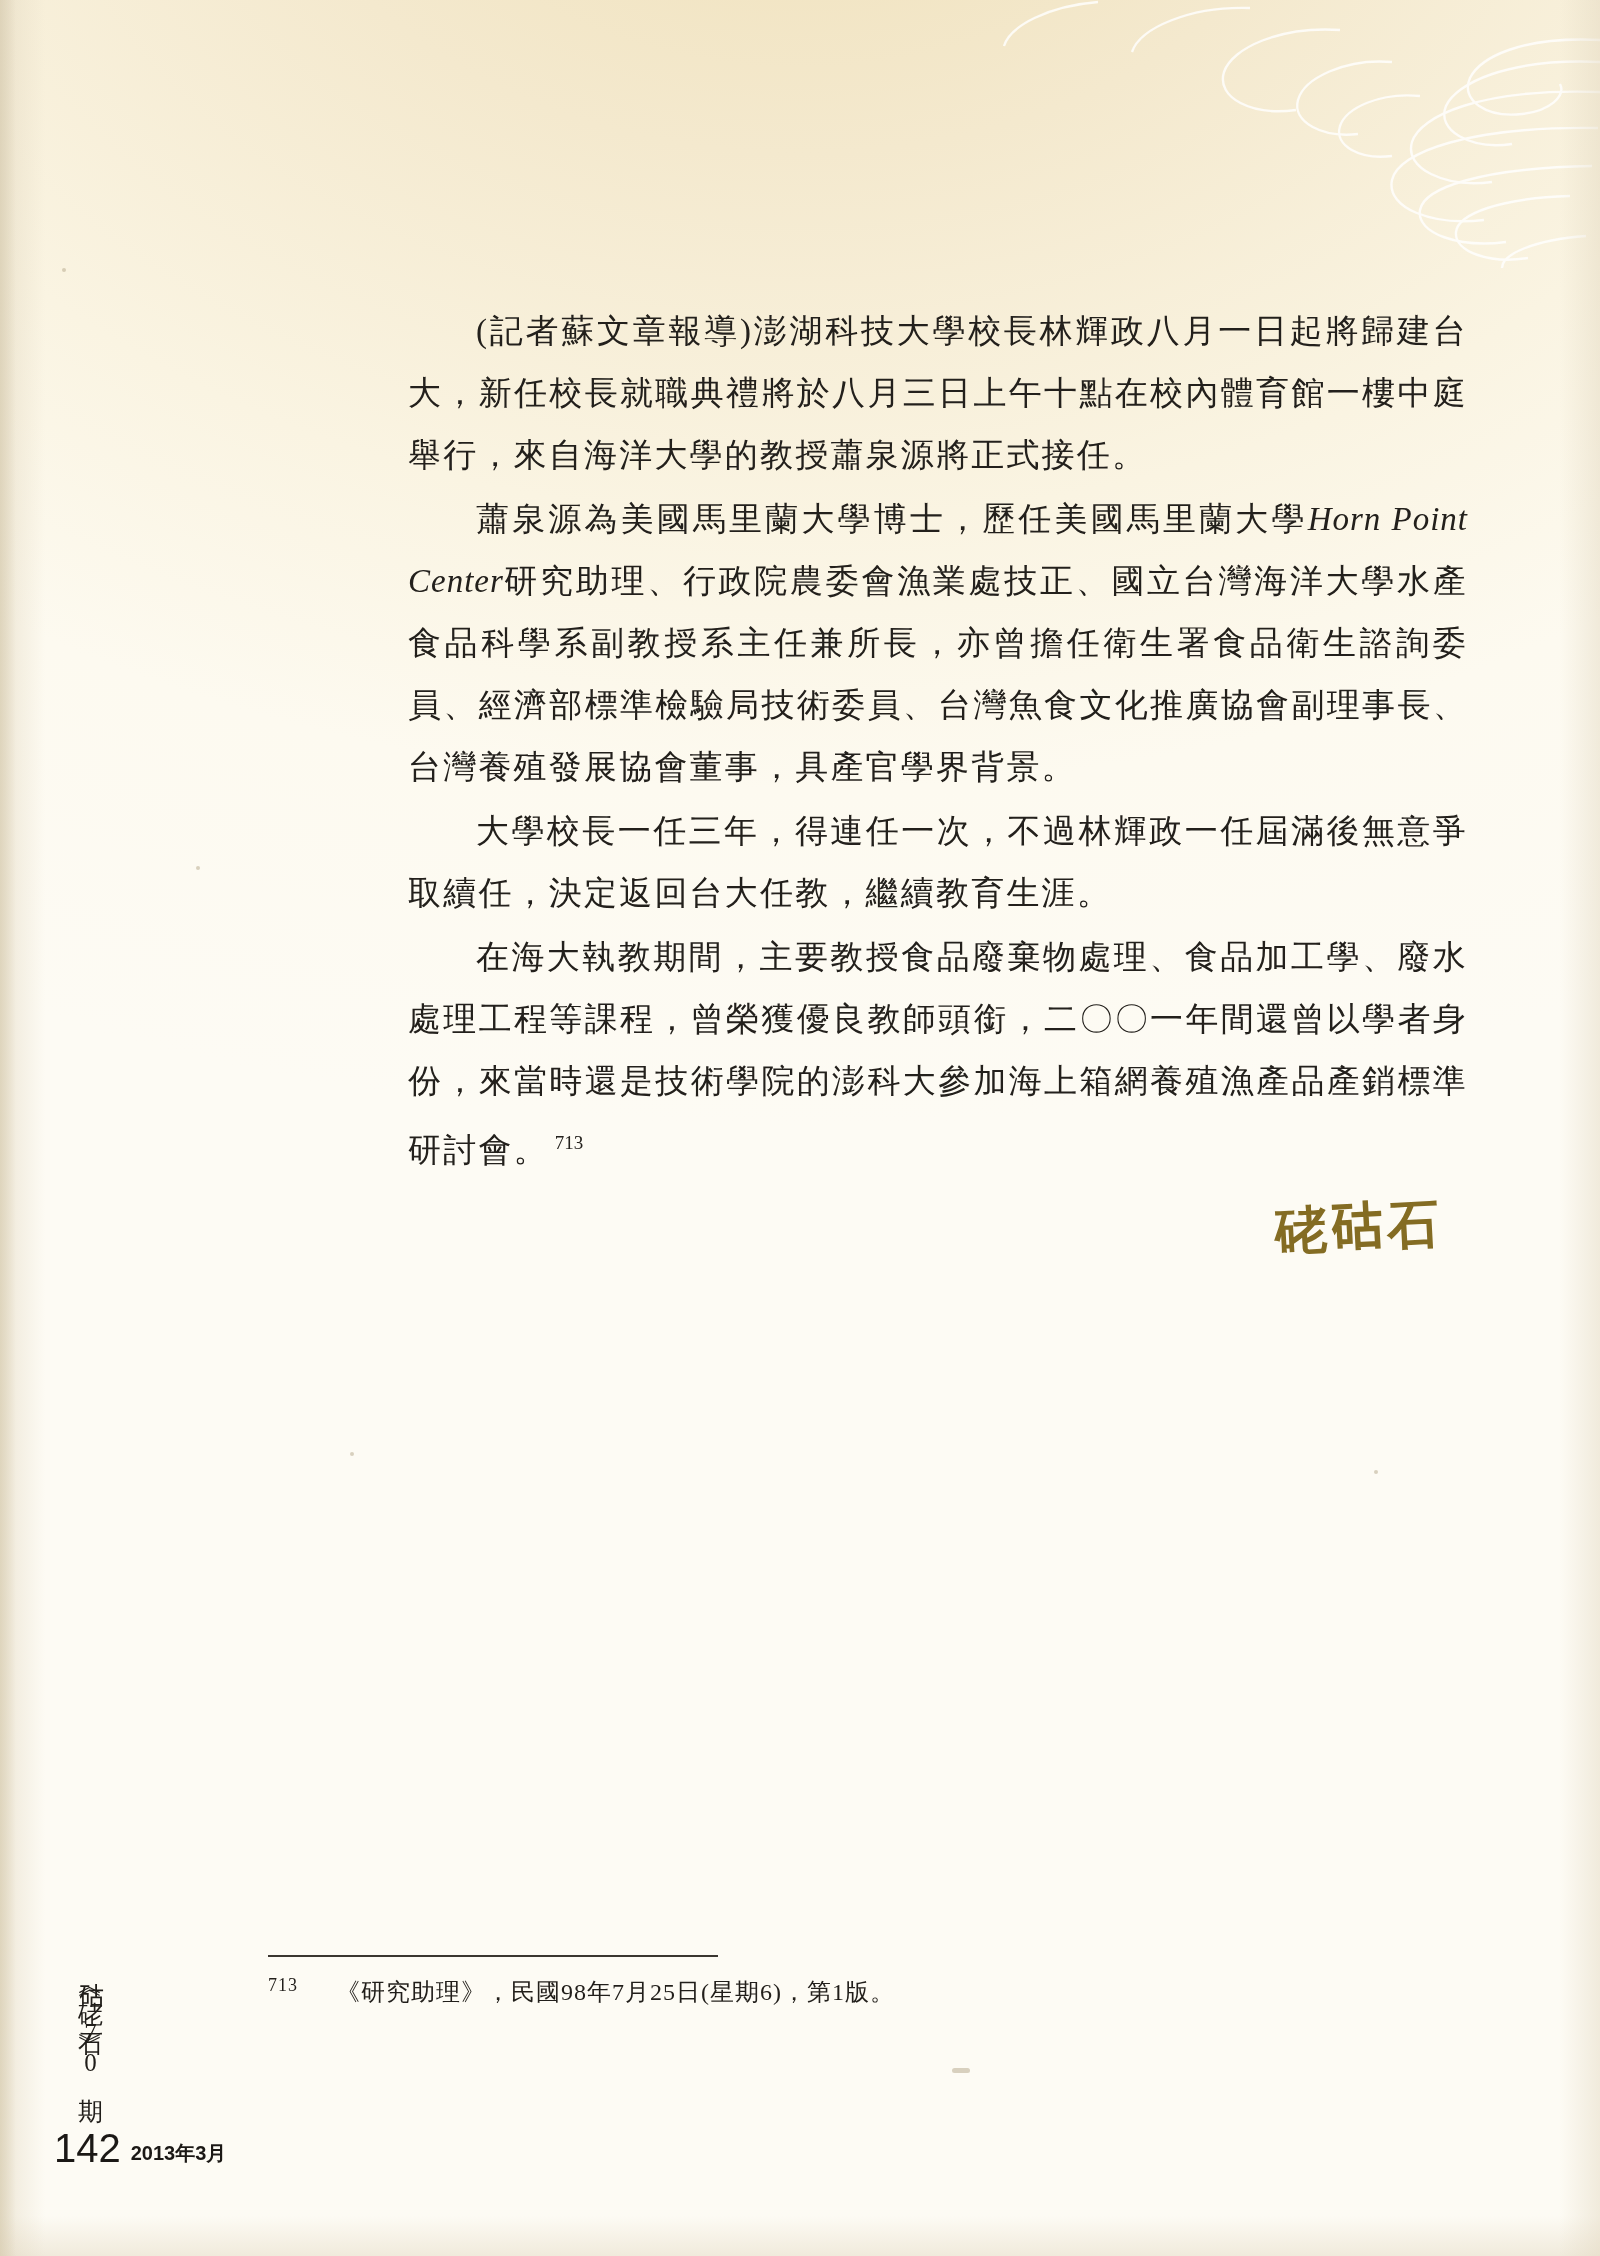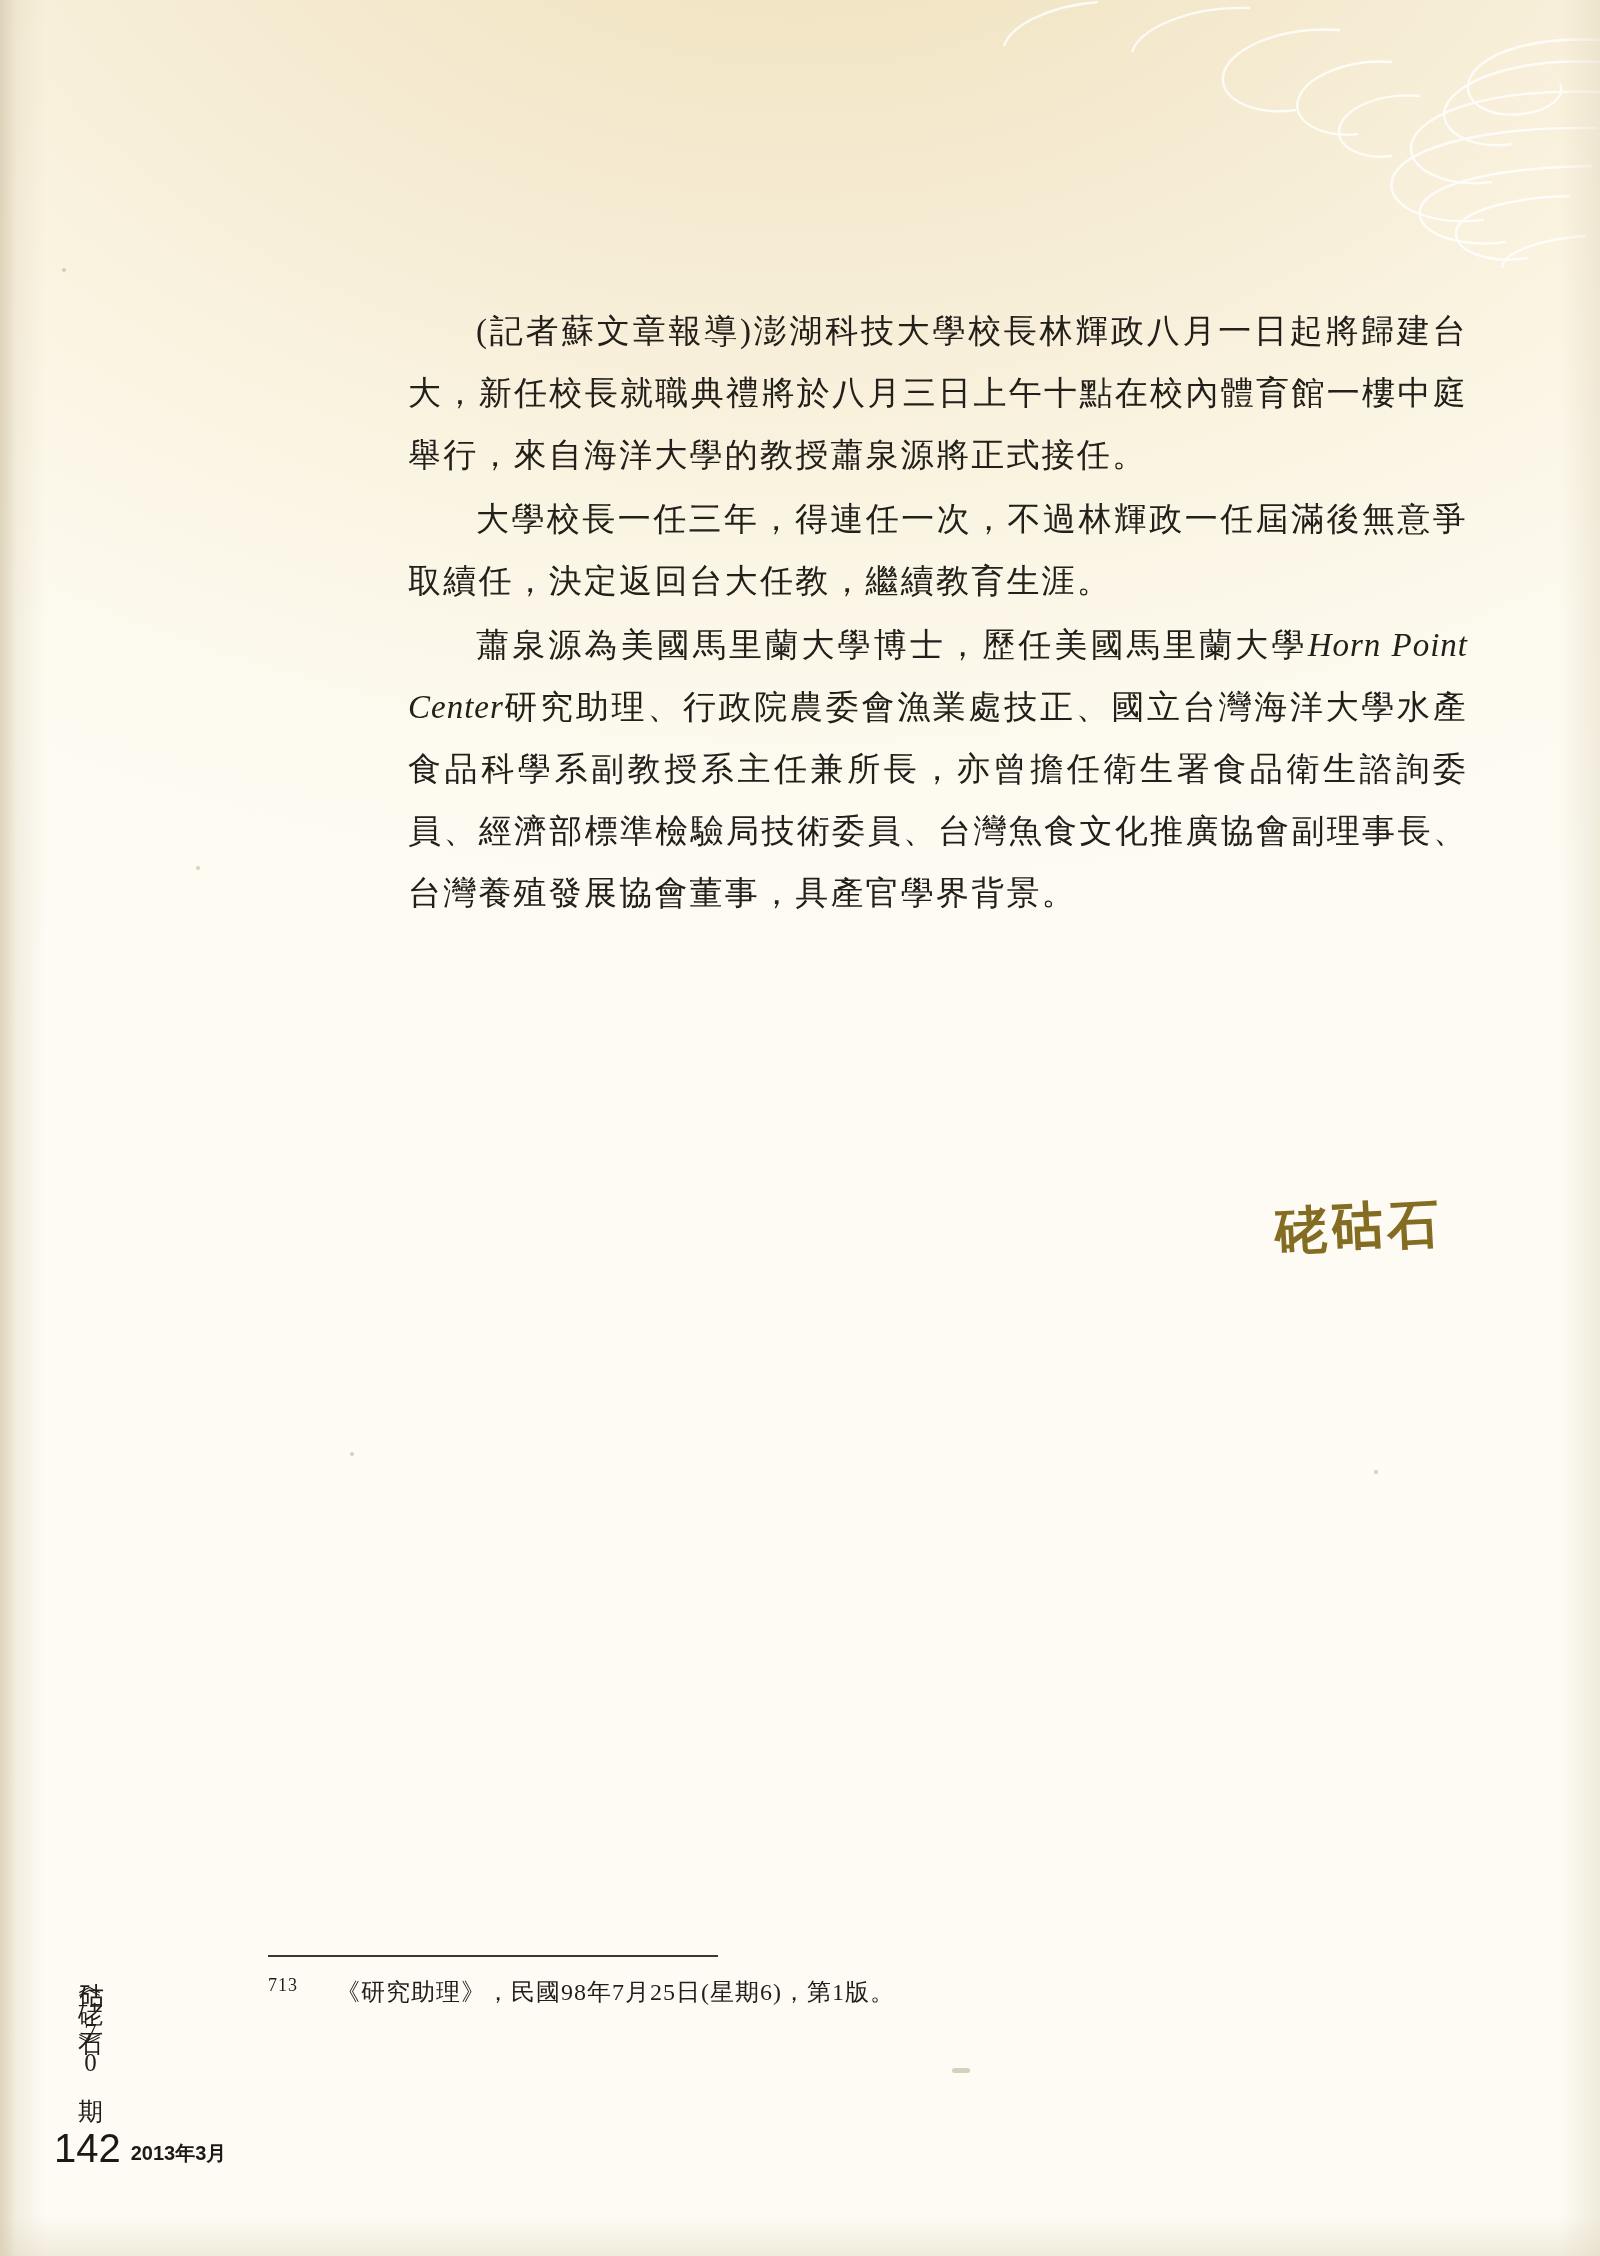--- a/index.html
+++ b/index.html
@@ -202,26 +202,29 @@
   <div class="speck" style="left:62px;  top:268px;  width:4px; height:4px;"></div>
   <div class="speck" style="left:196px; top:866px;  width:4px; height:4px;"></div>
   <div class="speck" style="left:350px; top:1452px; width:4px; height:4px;"></div>
   <div class="speck" style="left:1374px;top:1470px; width:4px; height:4px;"></div>
   <div class="speck" style="left:952px; top:2068px; width:18px; height:5px; border-radius:3px;"></div>
 
   <div class="article">
 
     <p class="para">(記者蘇文章報導)澎湖科技大學校長林輝政八月一日起將歸建台大，新任校長就職典禮將於八月三日上午十點在校內體育館一樓中庭舉行，來自海洋大學的教授蕭泉源將正式接任。</p>
 
-    <p class="para">大學校長一任三年，得連任一次，不過林輝政一任屆滿後無意爭取續任，決定返回台大任教，繼續教育生涯。</p>
-
     <p class="para">
       <span>蕭泉源為美國馬里蘭大學博士，歷任美國馬里蘭大學</span><em>Horn Point Center</em><span>研究助理、行政院農委會漁業處技正、國立台灣海洋大學水產食品科學系副教授系主任兼所長，亦曾擔任衛生署食品衛生諮詢委員、經濟部標準檢驗局技術委員、台灣魚食文化推廣協會副理事長、台灣養殖發展協會董事，具產官學界背景。</span>
     </p>
 
+    <p class="para">大學校長一任三年，得連任一次，不過林輝政一任屆滿後無意爭取續任，決定返回台大任教，繼續教育生涯。</p>
+
+    <p class="para">
+      <span>在海大執教期間，主要教授食品廢棄物處理、食品加工學、廢水處理工程等課程，曾榮獲優良教師頭銜，二〇〇一年間還曾以學者身份，來當時還是技術學院的澎科大參加海上箱網養殖漁產品產銷標準研討會。</span><span class="fn-ref">713</span>
+    </p>
 
   </div>
 
   <div class="seal">硓𥑮石</div>
 
   <div class="footnote-rule"></div>
   <div class="footnote">
     <span class="fn-num">713</span><span>《研究助理》，民國98年7月25日(星期6)，第1版。</span>
   </div>
 

